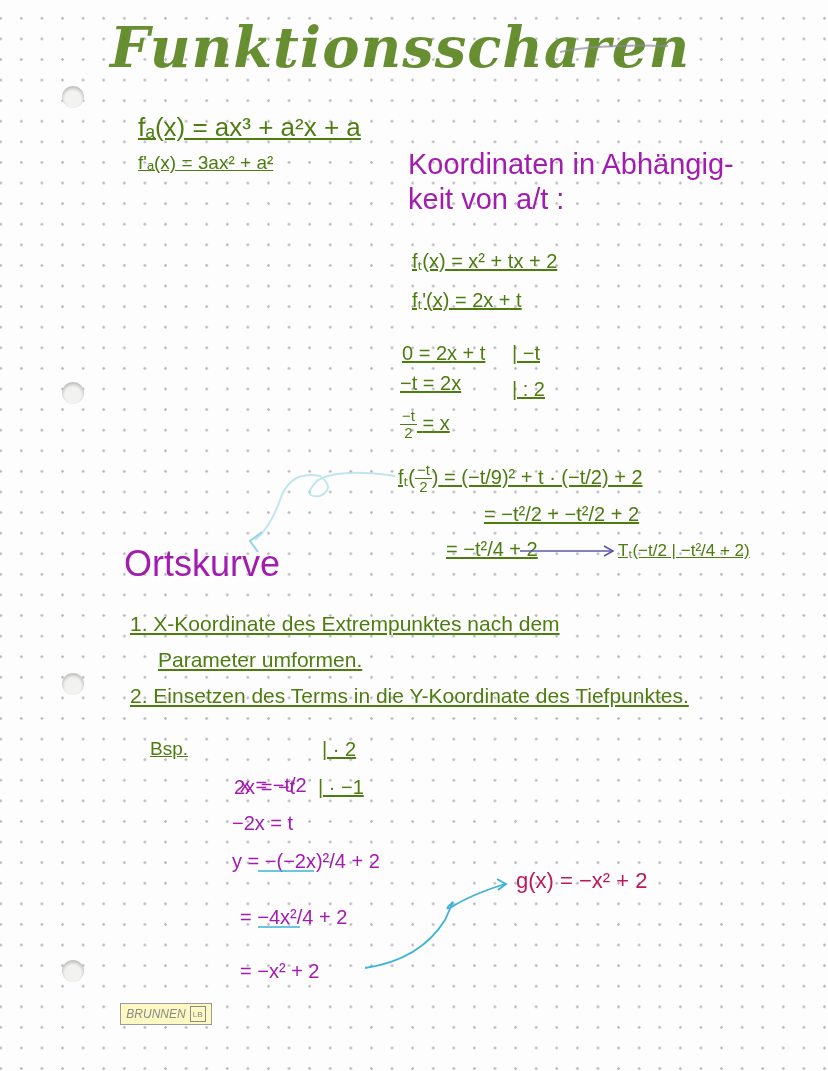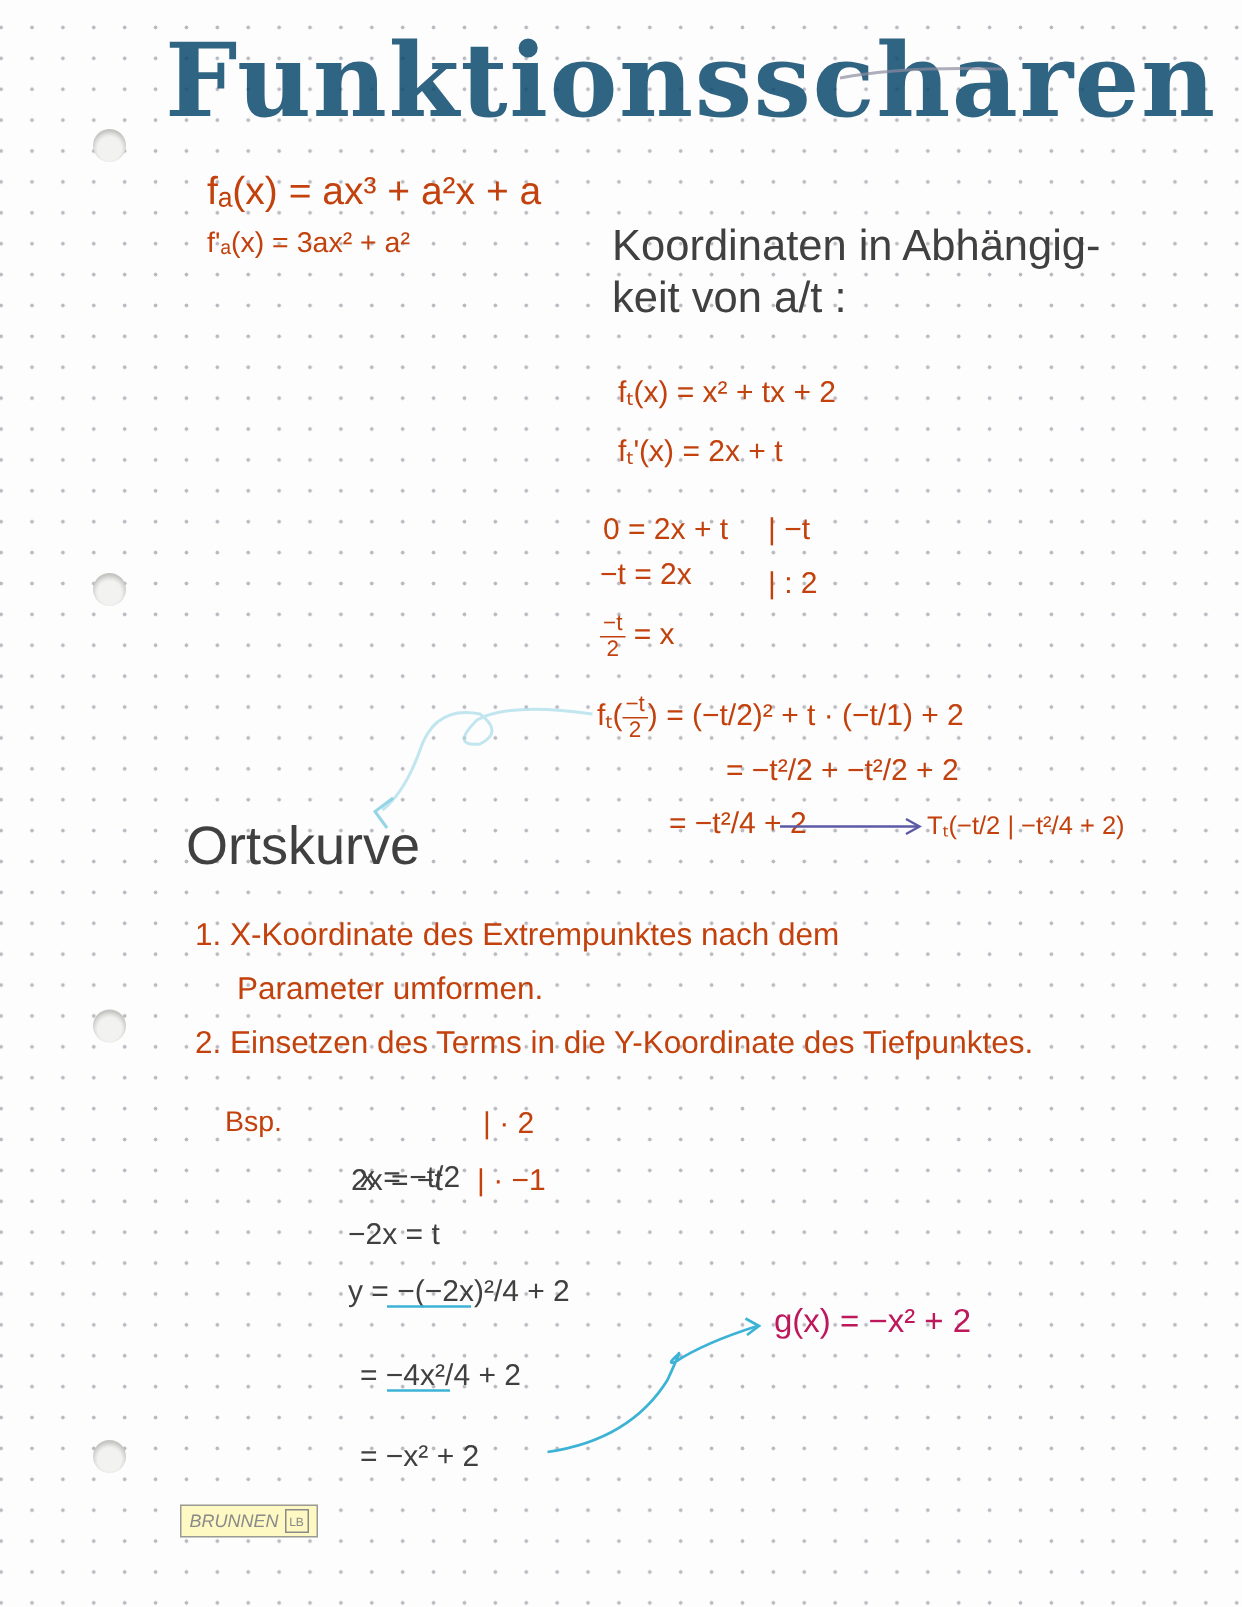--- a/index.html
+++ b/index.html
@@ -15,28 +15,28 @@
     background-size:20.6px 20.6px;
     background-position:114px 8px;
   }
   .hole {
     position:absolute; left:62px; width:22px; height:22px; border-radius:50%;
     background:radial-gradient(circle at 50% 60%, #f2f2f0 45%, #d9d9d6 70%, #eeeeec 100%);
     box-shadow: inset 0 2px 3px rgba(0,0,0,0.12);
   }
   .t { position:absolute; white-space:nowrap; }
   .title {
-    left:110px; top:14px; font-family:"DejaVu Serif", serif; font-weight:bold;
-    font-size:68px; color:#0c4a6e; letter-spacing:1px; opacity:0.85;
+    left:110px; top:14px; font-family:"DejaVu Serif", serif; font-style:italic; font-weight:bold;
+    font-size:56px; color:#4d7c0f; letter-spacing:1px; opacity:0.85;
   }
   .title-swash {
     position:absolute; left:560px; top:42px; width:110px; height:14px;
   }
-  .ink { color:#c2410c; font-family:"Liberation Sans", sans-serif; }
-  .cyan { color:#404040; font-family:"Liberation Sans", sans-serif; }
+  .ink { color:#4d7c0f; font-family:"Liberation Sans", sans-serif;text-decoration:underline; }
+  .cyan { color:#a21caf; font-family:"Liberation Sans", sans-serif; }
   .f1 { left:138px; top:112px; font-size:26px; }
   .f2 { left:138px; top:152px; font-size:19px; }
   .coord-h1 { left:408px; top:148px; font-size:29px; }
   .coord-h2 { left:408px; top:183px; font-size:29px; }
   .m { font-size:20px; }
   .orts { left:124px; top:543px; font-size:36px; }
   .step { font-size:21px; }
   .bsp { left:150px; top:738px; font-size:19px; }
   .ex { font-size:20px; }
   .frac { display:inline-flex; flex-direction:column; align-items:center; vertical-align:middle; font-size:15px; line-height:1.05; }
@@ -85,21 +85,21 @@
       <span>2</span>
     </span>
   <span>= x</span>
 </div>
 
 <div class="t ink m" style="left:398px;top:462px;">
   <span>fₜ(</span><span class="frac">
       <span class="num">−t</span>
       <span>2</span>
     </span><span>)</span>
-  <span>= (−t/2)² + t · (−t/1) + 2</span>
+  <span>= (−t/9)² + t · (−t/2) + 2</span>
 </div>
 <div class="t ink m" style="left:446px;top:503px;margin-left:38px;">= −t²/2 + −t²/2 + 2</div>
 <div class="t ink m" style="left:446px;top:538px;">= −t²/4 + 2</div>
 <div class="t ink" style="left:618px;top:538px;font-size:17px;">Tₜ(−t/2 | −t²/4 + 2)</div>
 
 <div class="t cyan orts">Ortskurve</div>
 
 <div class="t ink step" style="left:130px;top:612px;">1. X-Koordinate des Extrempunktes nach dem</div>
 <div class="t ink step" style="left:158px;top:648px;">Parameter umformen.</div>
 <div class="t ink step" style="left:130px;top:684px;">2. Einsetzen des Terms in die Y-Koordinate des Tiefpunktes.</div>

